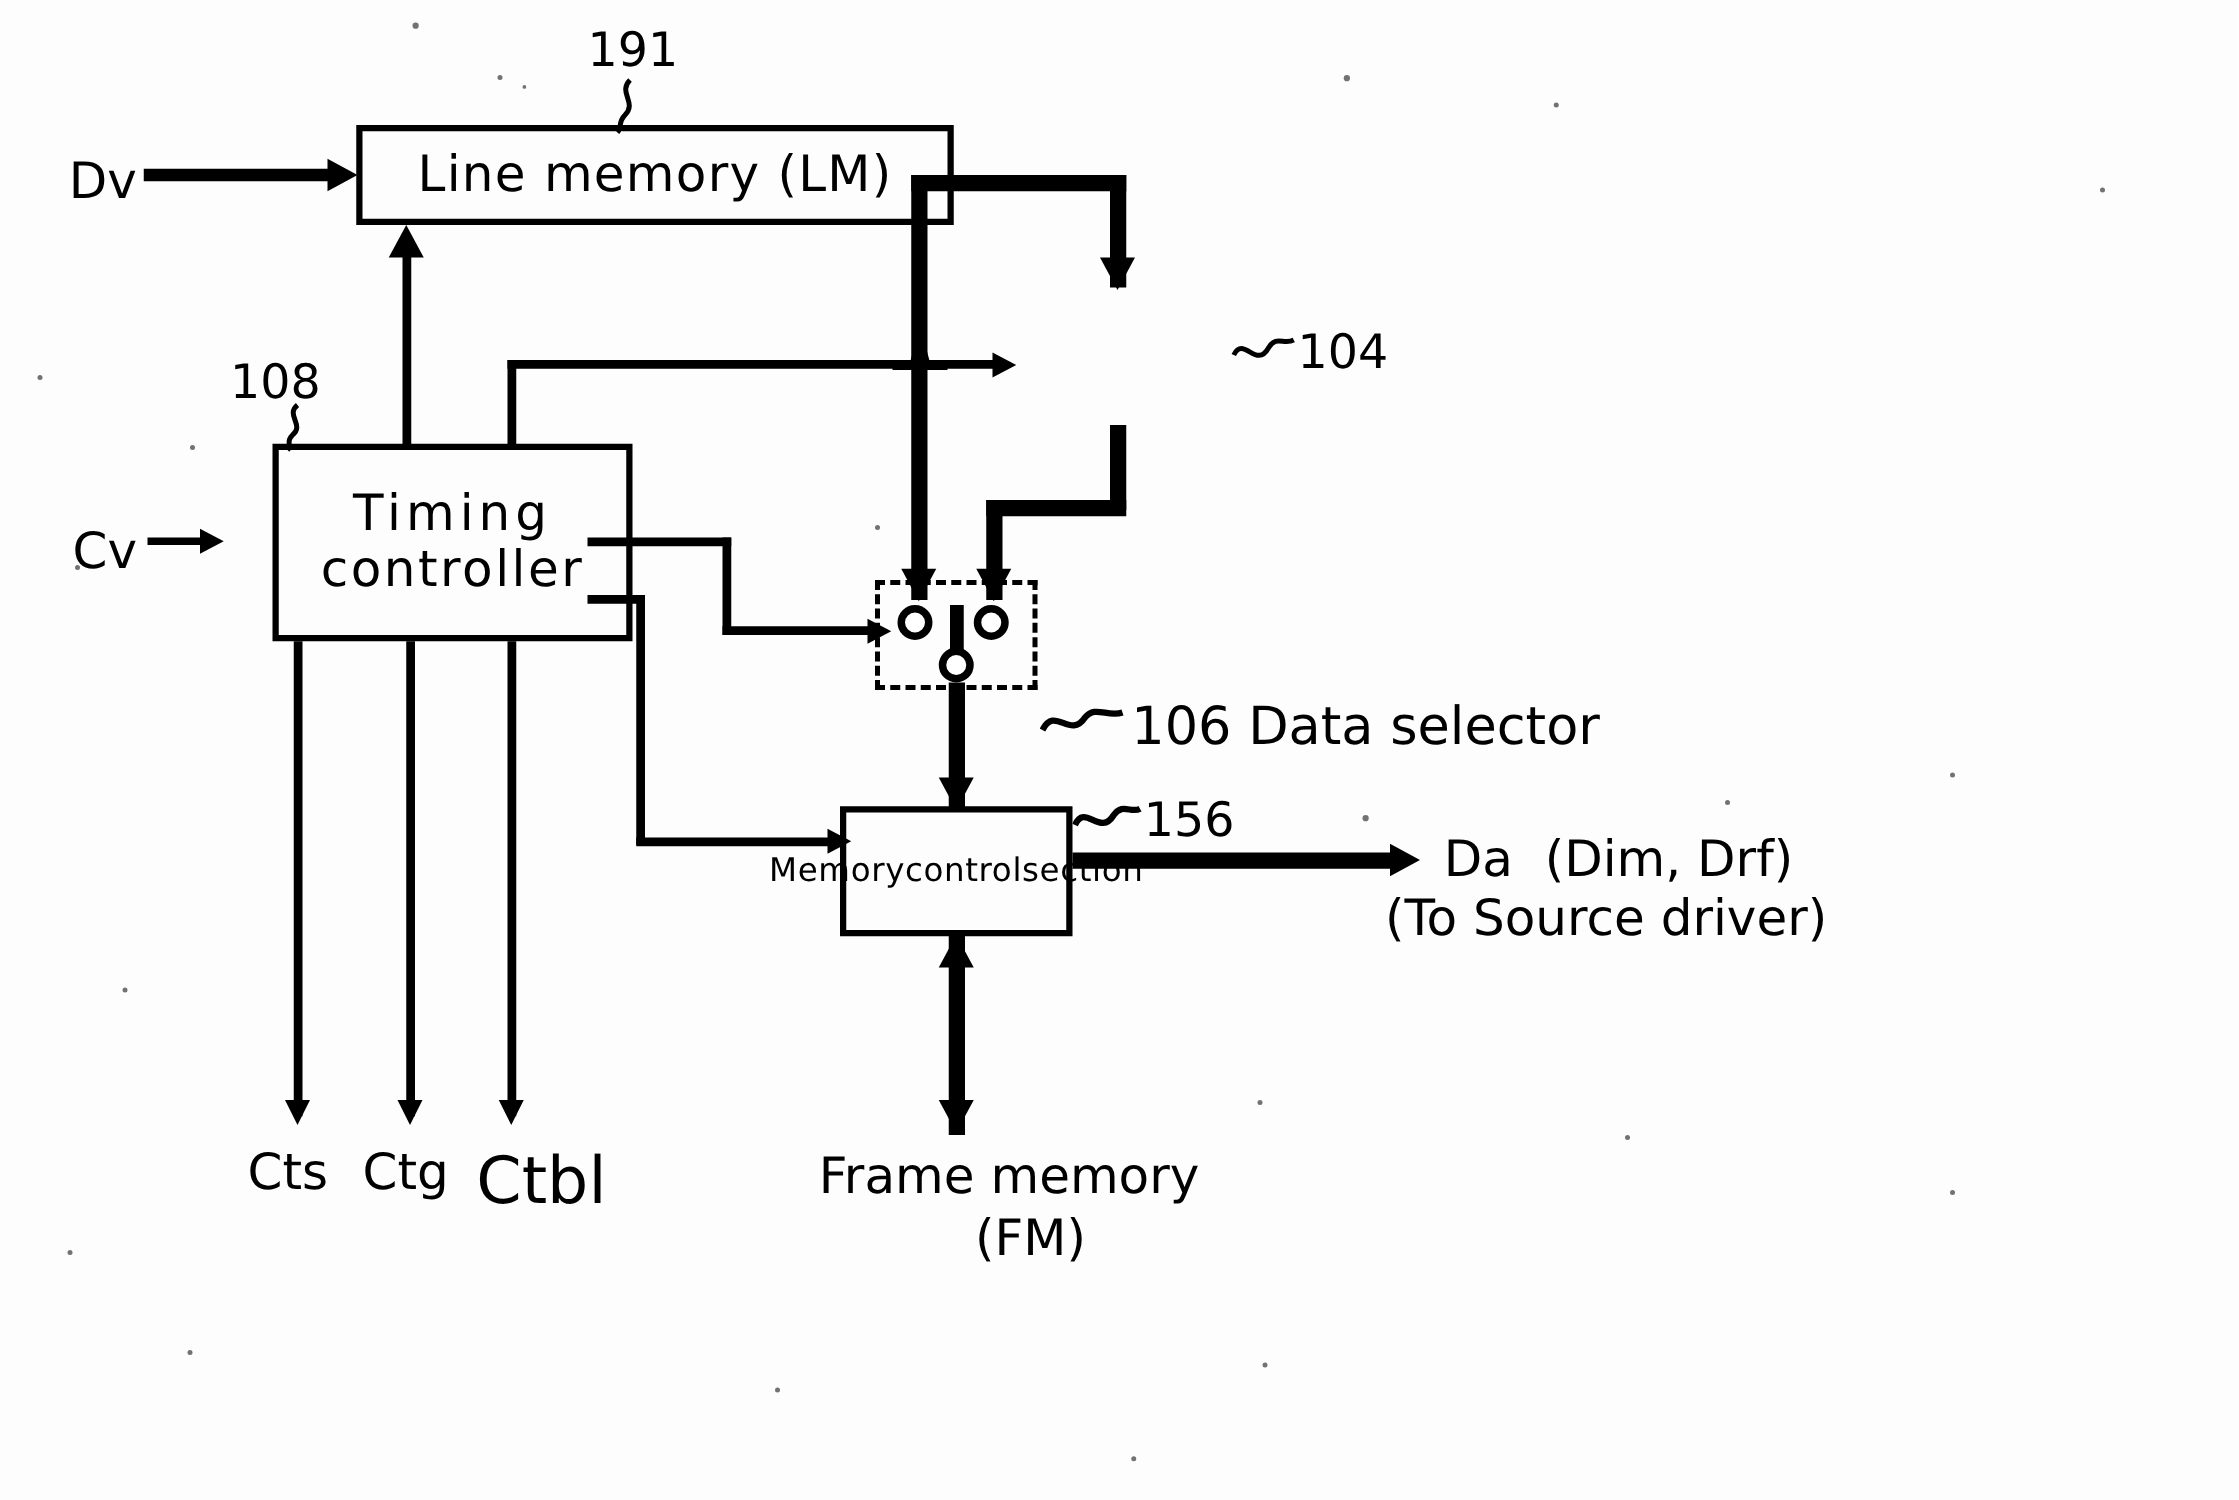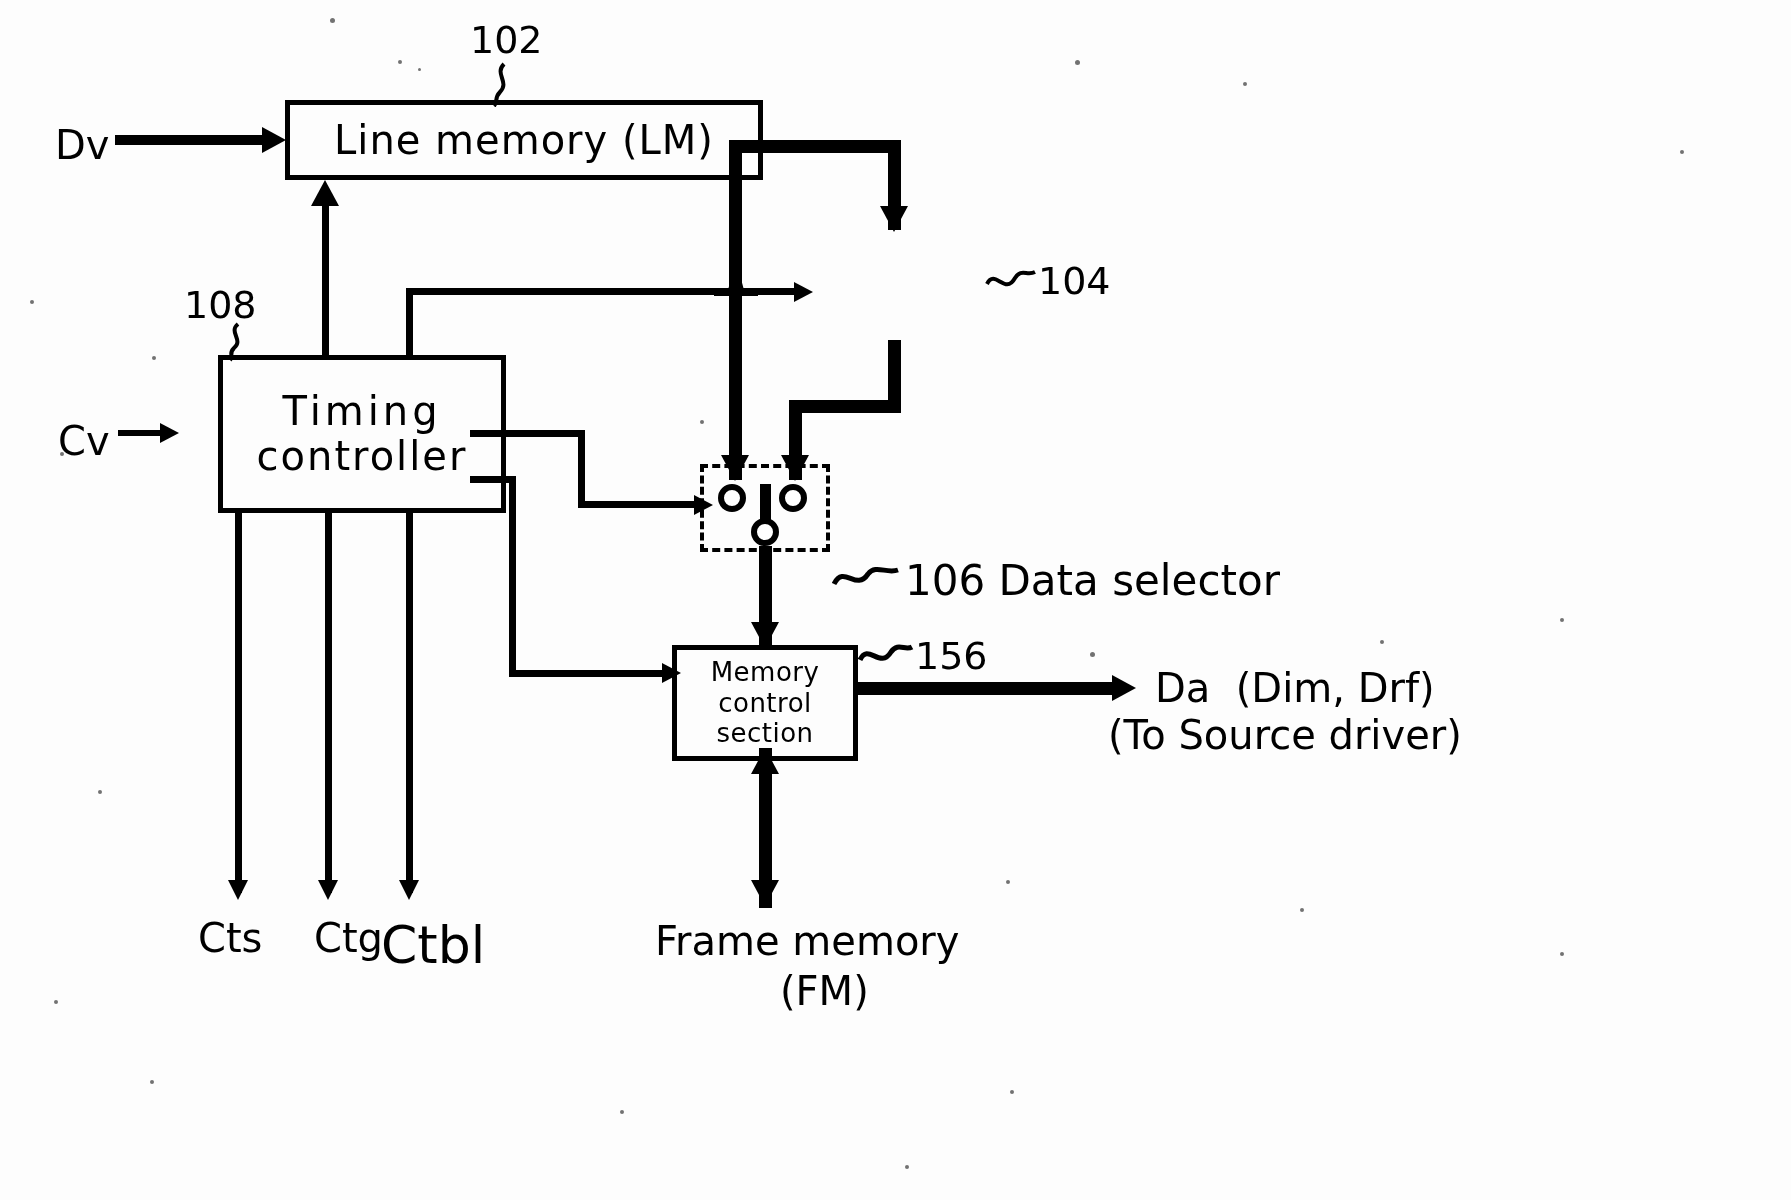--- a/index.html
+++ b/index.html
@@ -53,21 +53,21 @@
   <div class="speck" style="left:620px;top:1110px;width:4px;height:4px;"></div>
   <div class="speck" style="left:1010px;top:1090px;width:4px;height:4px;"></div>
   <div class="speck" style="left:150px;top:1080px;width:4px;height:4px;"></div>
   <div class="speck" style="left:905px;top:1165px;width:4px;height:4px;"></div>
   <div class="speck" style="left:54px;top:1000px;width:4px;height:4px;"></div>
   <div class="speck" style="left:700px;top:420px;width:4px;height:4px;"></div>
 
   <div class="box" style="left:285px;top:100px;width:478px;height:80px;">
     <span style="font-size:40px;letter-spacing:1px;">Line  memory  (LM)</span>
   </div>
-  <div class="refnum" style="left:470px;top:18px;">102</div>
+  <div class="refnum" style="left:470px;top:18px;">191</div>
 
   <svg style="position:absolute;left:480px;top:62px;" width="50" height="45">
     <path d="M24 2 C 14 12, 30 20, 20 30 C 14 36, 18 40, 14 44" stroke="#000" stroke-width="4" fill="none"></path>
   </svg>
 
   <div class="lbl" style="left:55px;top:122px;font-size:40px;">Dv</div>
   <div class="h" style="left:115px;top:135px;width:150px;height:10px;"></div>
   <div class="ar ar-r" style="left:262px;top:127px;"></div>
 
   <svg style="position:absolute;left:985px;top:262px;" width="52" height="36">
@@ -129,21 +129,21 @@
   <div class="circ" style="left:751px;top:518px;width:28px;height:28px;"></div>
 
   <svg style="position:absolute;left:832px;top:560px;" width="70" height="34">
     <path d="M2 24 C 12 4, 24 32, 36 14 C 44 4, 54 14, 66 10" stroke="#000" stroke-width="5" fill="none"></path>
   </svg>
   <div class="refnum" style="left:905px;top:556px;font-size:42px;">106 Data selector</div>
 
   <div class="v" style="left:759px;top:546px;width:13px;height:100px;"></div>
   <div class="ar ar-d" style="left:751px;top:622px;"></div>
 
-  <div class="box" style="left:672px;top:645px;width:186px;height:116px;flex-direction:column;">
+  <div class="box" style="left:672px;top:645px;width:186px;height:104px;flex-direction:row;">
     <span style="font-size:26px;line-height:1.18;letter-spacing:0.5px;">Memory</span>
     <span style="font-size:26px;line-height:1.18;letter-spacing:0.5px;">control</span>
     <span style="font-size:26px;line-height:1.18;letter-spacing:0.5px;">section</span>
   </div>
   <svg style="position:absolute;left:858px;top:638px;" width="56" height="36">
     <path d="M2 22 C 10 4, 22 32, 33 14 C 40 4, 47 13, 54 9" stroke="#000" stroke-width="5" fill="none"></path>
   </svg>
   <div class="refnum" style="left:915px;top:634px;">156</div>
 
   <div class="h" style="left:858px;top:682px;width:260px;height:13px;"></div>
@@ -156,19 +156,19 @@
   <div class="ar ar-d" style="left:751px;top:880px;"></div>
   <div class="lbl" style="left:655px;top:918px;font-size:40px;">Frame memory</div>
   <div class="lbl" style="left:780px;top:968px;font-size:40px;">(FM)</div>
 
   <div class="v" style="left:235px;top:513px;width:7px;height:380px;"></div>
   <div class="ar ar-d-sm" style="left:228px;top:880px;"></div>
   <div class="lbl" style="left:198px;top:915px;font-size:40px;">Cts</div>
 
   <div class="v" style="left:325px;top:513px;width:7px;height:380px;"></div>
   <div class="ar ar-d-sm" style="left:318px;top:880px;"></div>
-  <div class="lbl" style="left:290px;top:915px;font-size:40px;margin-left:24px;">Ctg</div>
+  <div class="lbl" style="left:290px;top:915px;font-size:40px;">Ctg</div>
 
   <div class="v" style="left:406px;top:513px;width:7px;height:380px;"></div>
   <div class="ar ar-d-sm" style="left:399px;top:880px;"></div>
   <div class="lbl" style="left:381px;top:915px;font-size:52px;">Ctbl</div>
 
 </div>
 
 </body></html>

